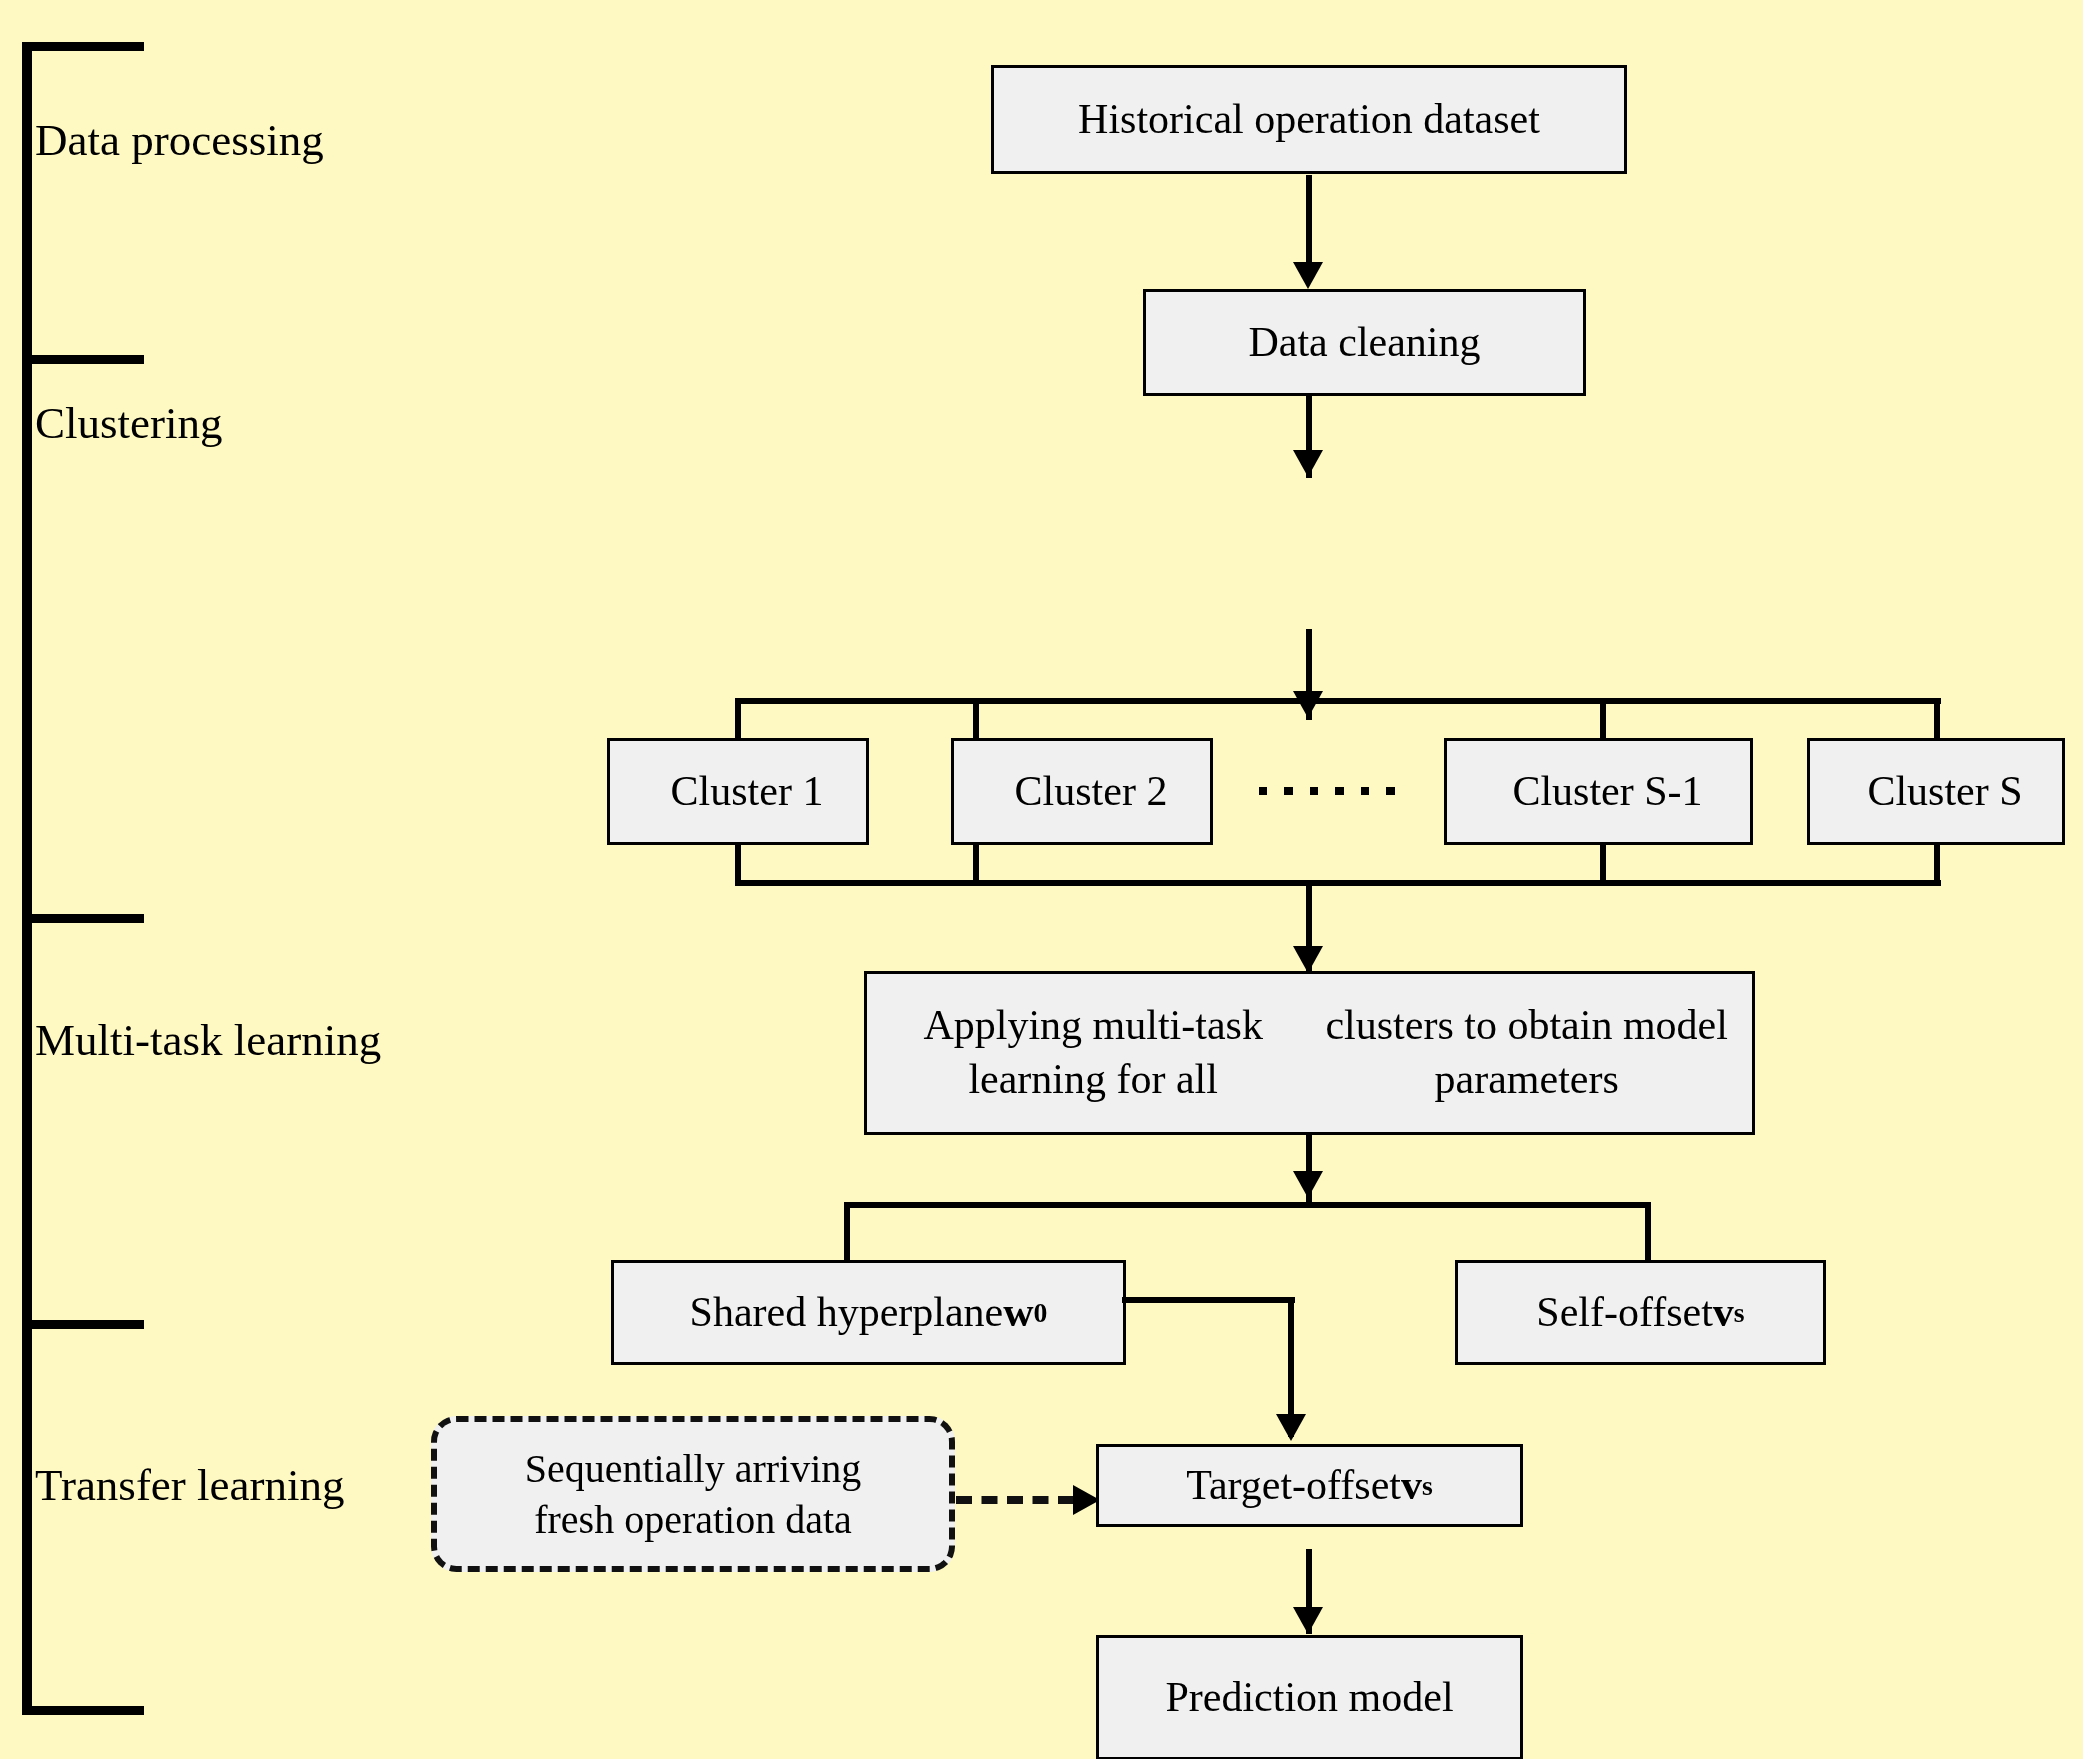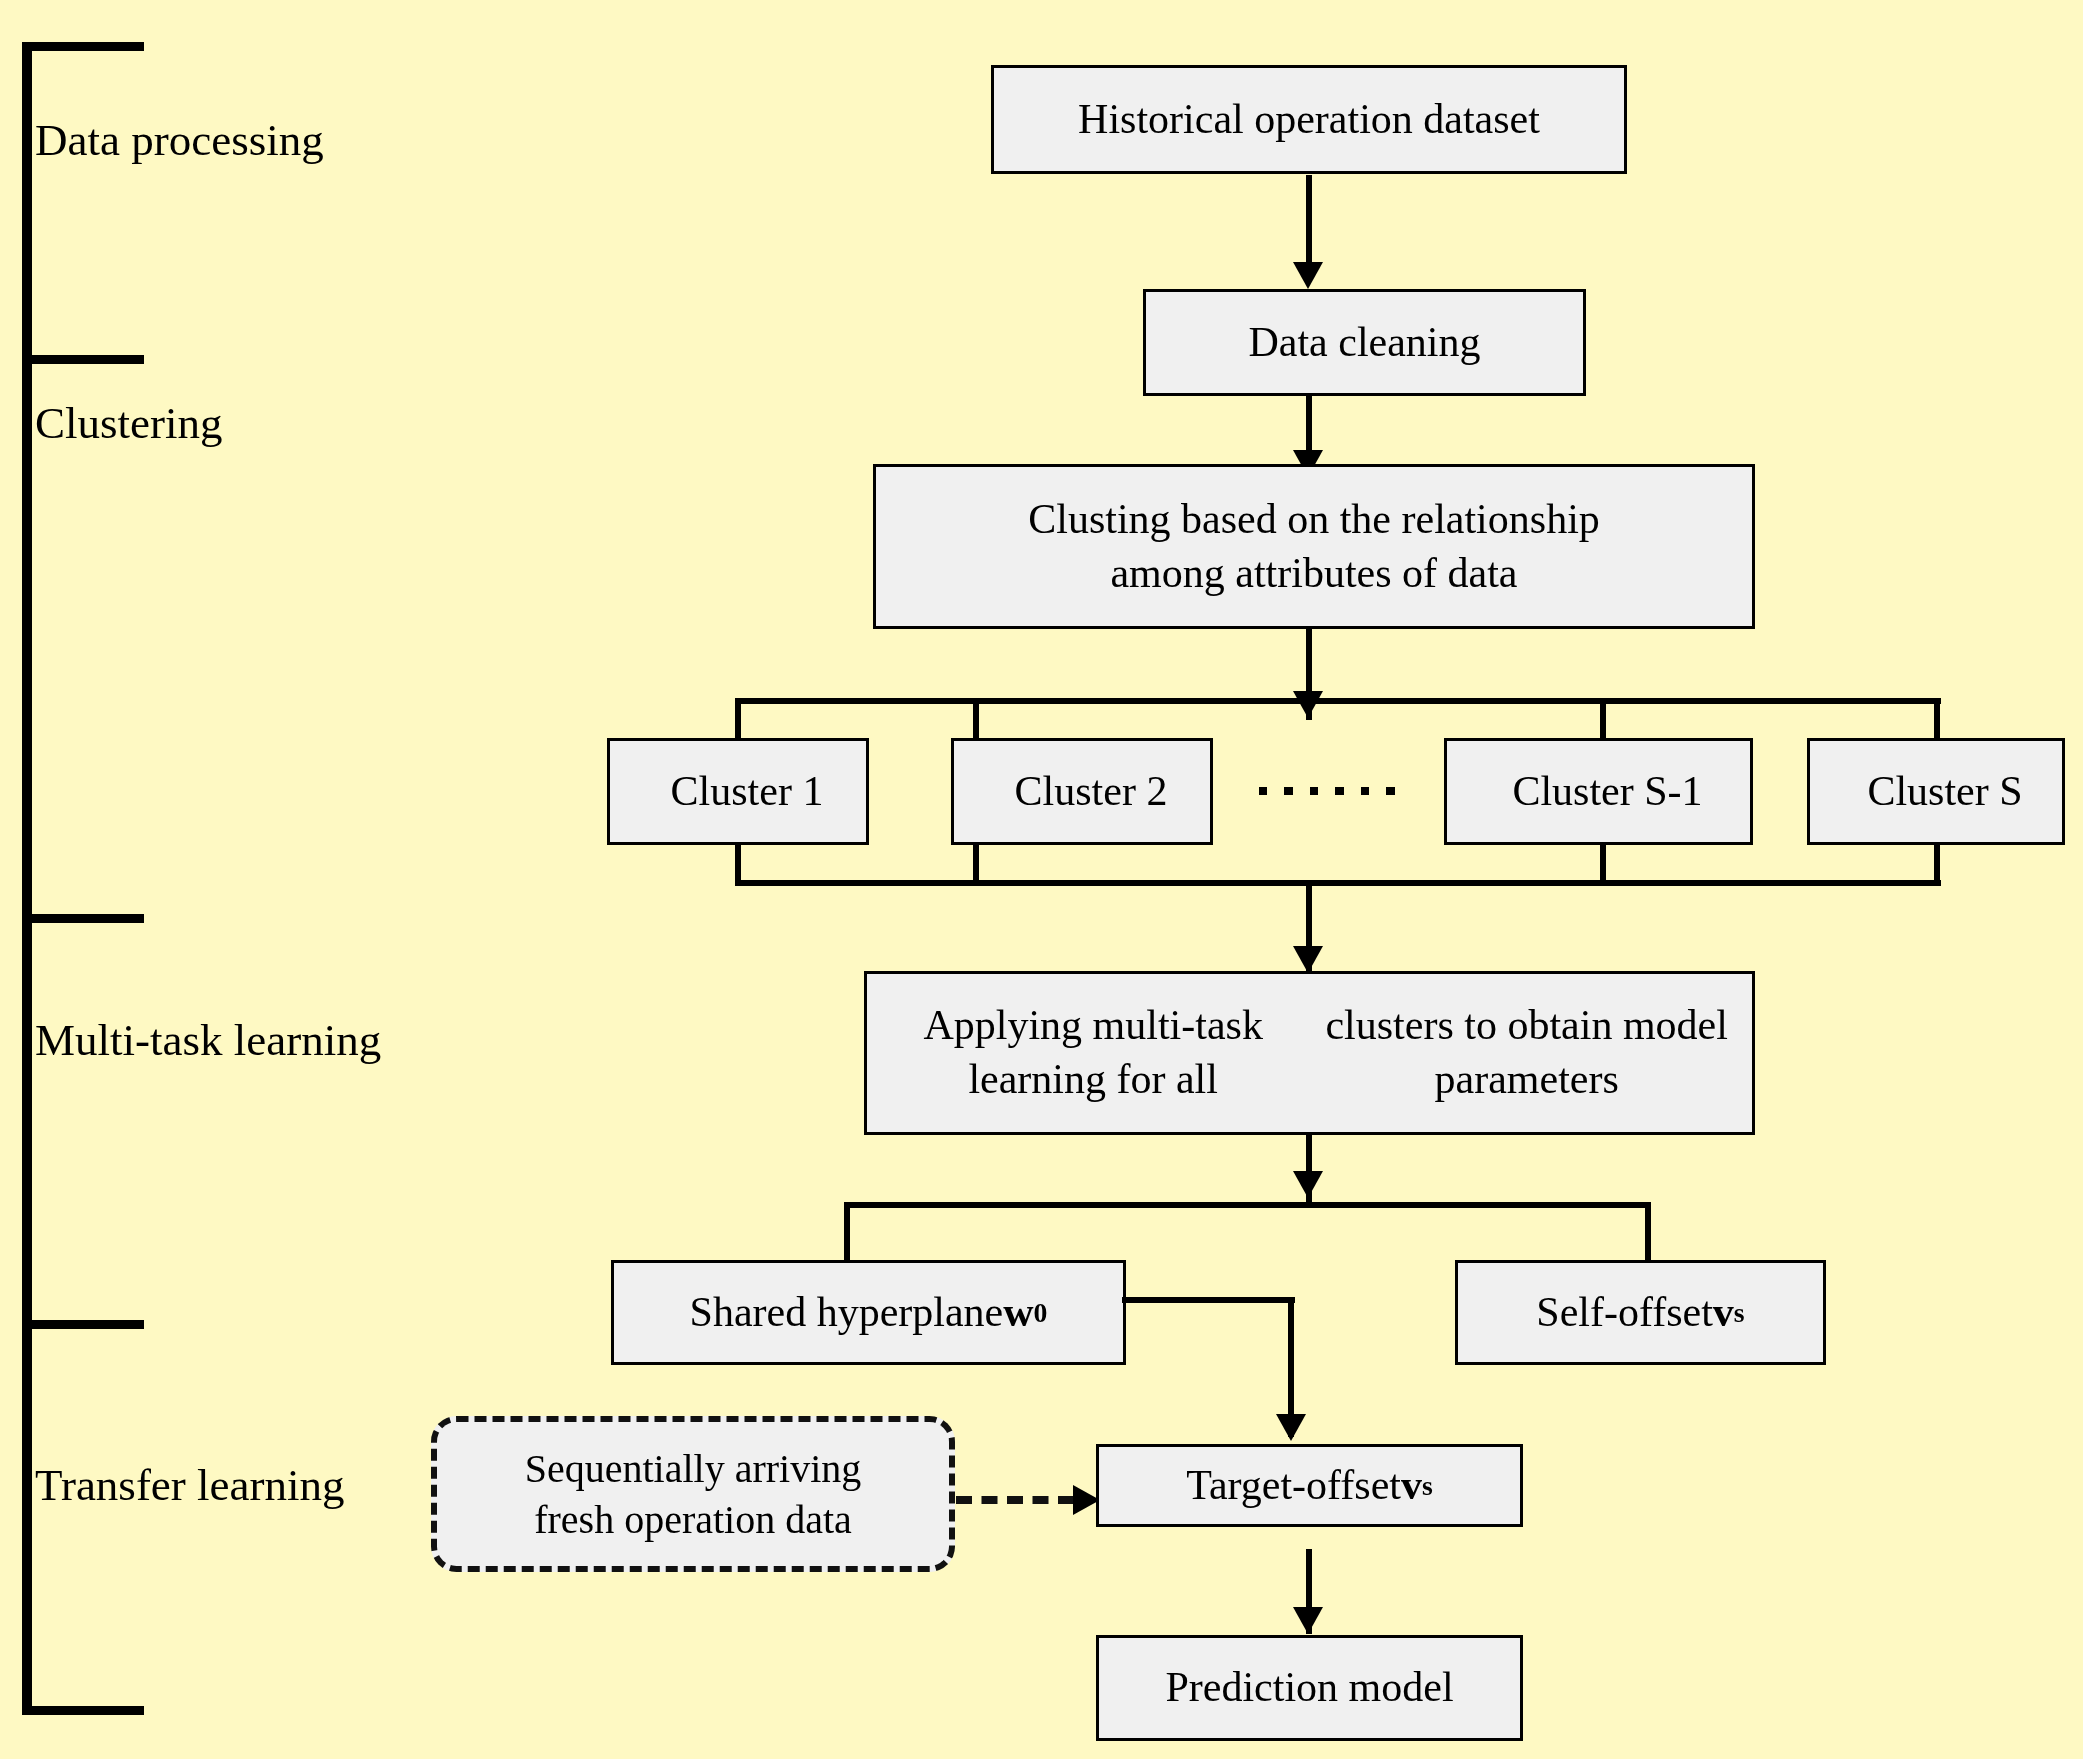--- a/index.html
+++ b/index.html
@@ -103,24 +103,20 @@
   <div class="node" style="left:991px; top:65px; width:636px; height:109px;">Historical operation dataset</div>
 
   <div class="vline" style="left:1306px; top:175px; height:96px;"></div>
   <div class="arrowhead" style="left:1293px; top:262px;"></div>
 
   <div class="node" style="left:1143px; top:289px; width:443px; height:107px;text-align:center;">Data cleaning</div>
 
   <div class="vline" style="left:1306px; top:396px; height:82px;"></div>
   <div class="arrowhead" style="left:1293px; top:450px;"></div>
 
-  <div class="node two-line" style="left:873px; top:464px; width:882px; height:165px; flex-direction:column;">
-    <span>Clusting based on the relationship</span>
-    <span>among attributes of data</span>
-  </div>
 
   <div class="vline" style="left:1306px; top:629px; height:91px;"></div>
   <div class="arrowhead" style="left:1293px; top:691px;"></div>
 
   <div class="hline" style="left:735px; top:698px; width:1206px;"></div>
   <div class="vline" style="left:735px; top:698px; height:42px;"></div>
   <div class="vline" style="left:973px; top:698px; height:42px;"></div>
   <div class="vline" style="left:1600px; top:698px; height:42px;"></div>
   <div class="vline" style="left:1934px; top:698px; height:42px;"></div>
 
@@ -186,16 +182,16 @@
 
   <div class="node" style="left:1096px; top:1444px; width:427px; height:83px;justify-content:center;">
     <span>Target-offset </span>
       <b class="vec">v</b>
       <span class="sub">s</span>
   </div>
 
   <div class="vline" style="left:1306px; top:1549px; height:85px;"></div>
   <div class="arrowhead" style="left:1293px; top:1607px;"></div>
 
-  <div class="node" style="left:1096px; top:1635px; width:427px; height:106px;">Prediction model</div>
+  <div class="node" style="left:1096px; top:1635px; width:427px; height:125px;">Prediction model</div>
 
 </div>
 
 
 </body></html>

